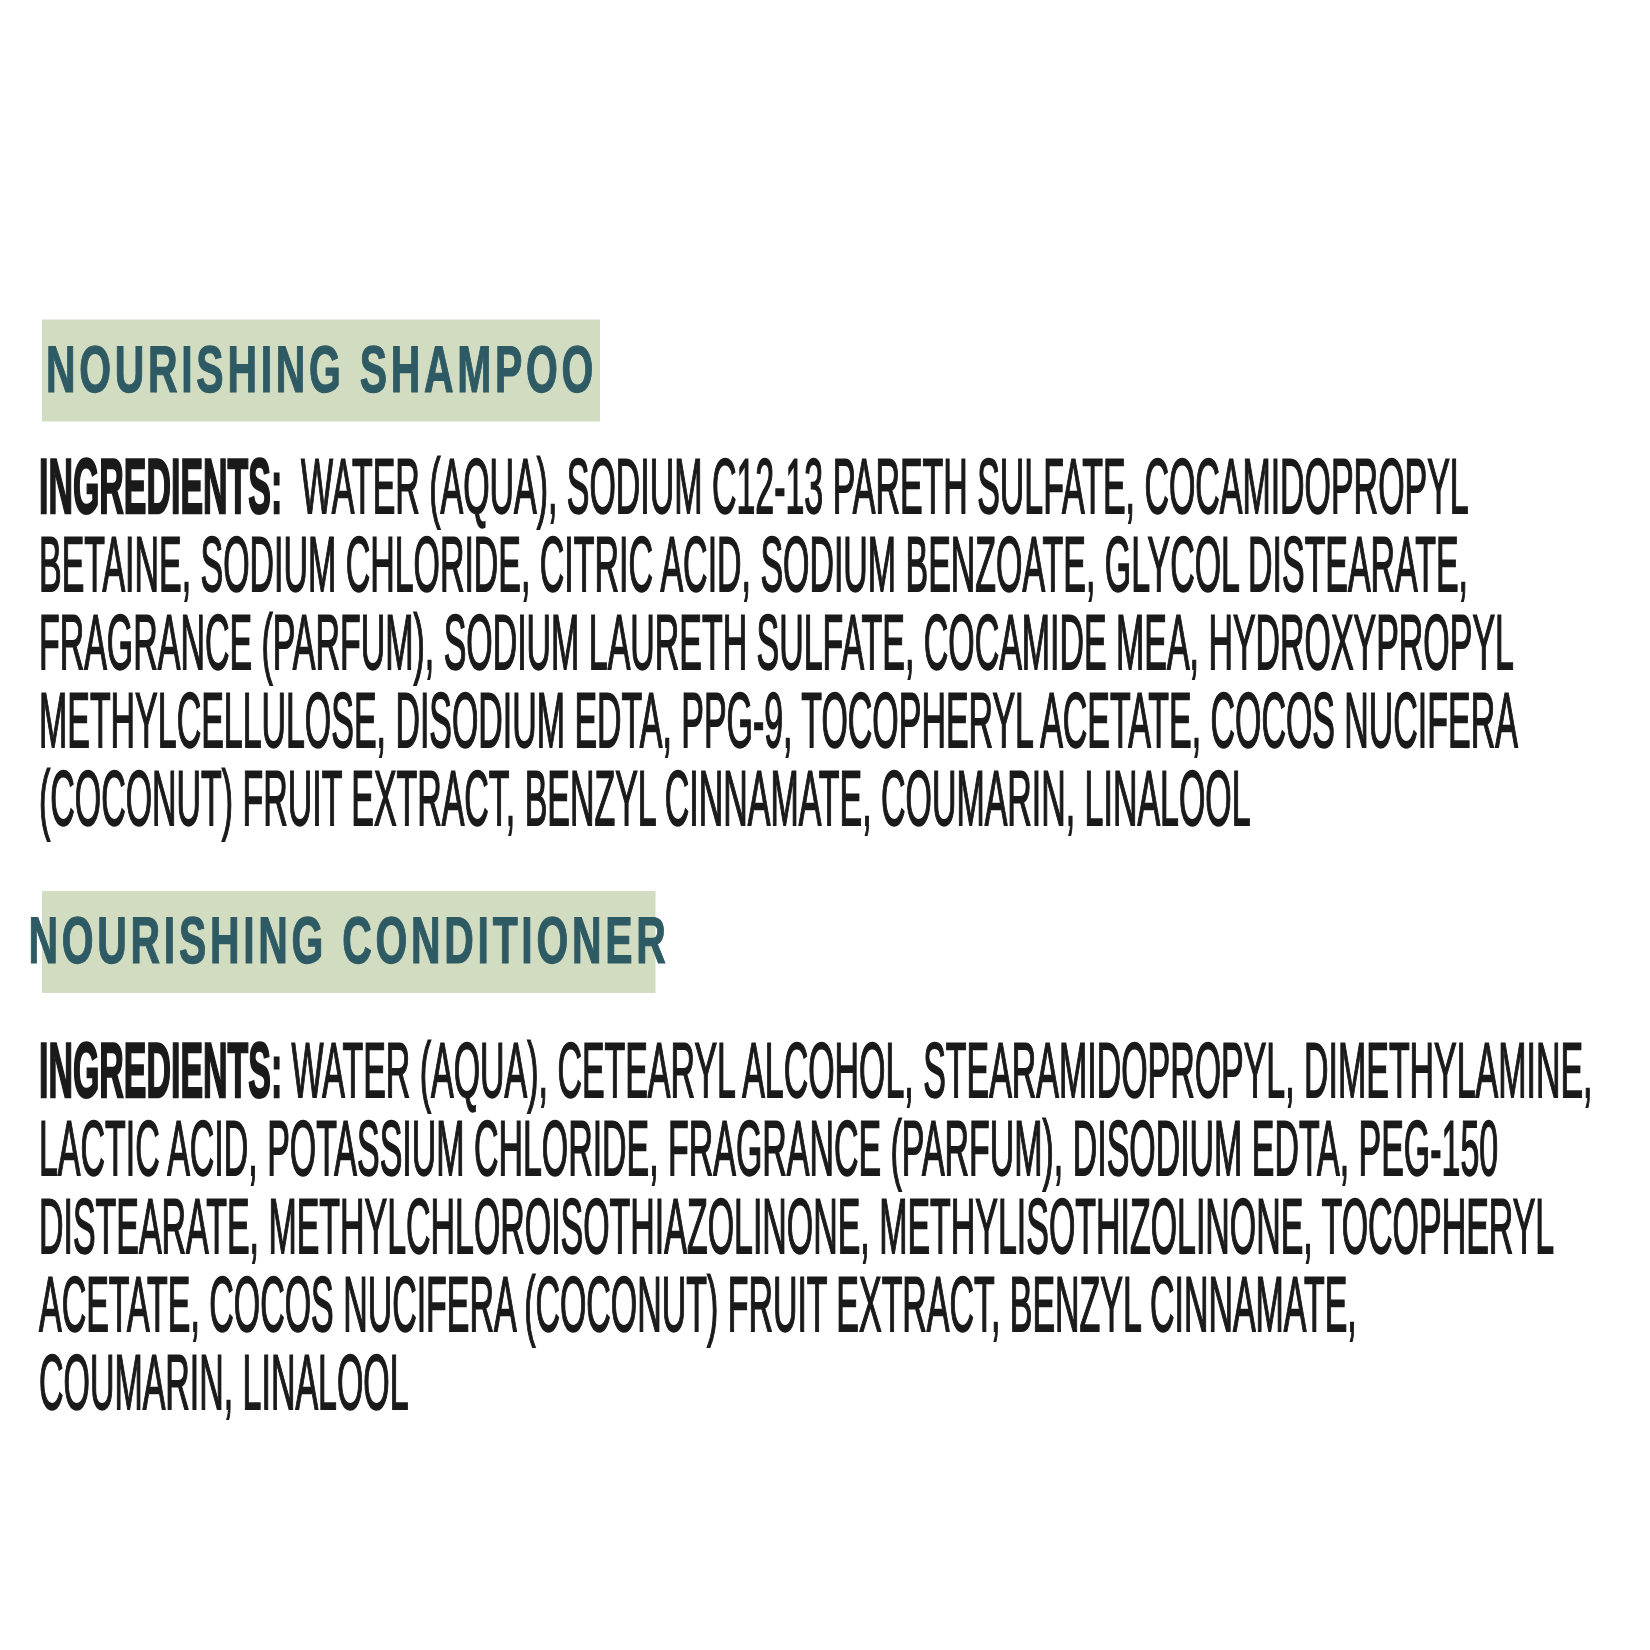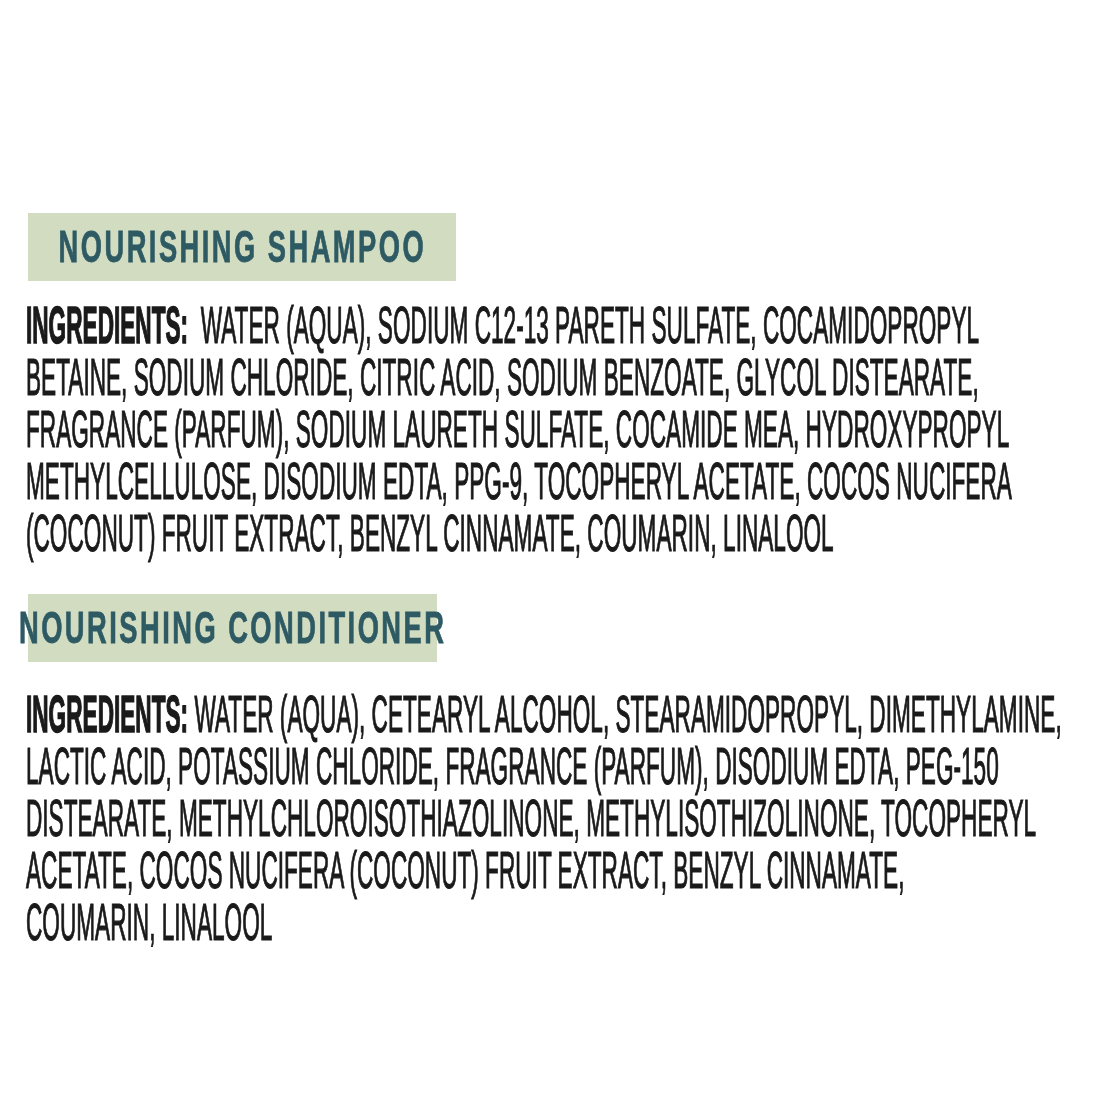--- a/index.html
+++ b/index.html
@@ -15,21 +15,21 @@
   }
   .heading-box {
     position: absolute;
     left: 28px;
     height: 68px;
     background: var(--heading-bg, #d2dcc0);
     display: flex;
     align-items: center;
     justify-content: center;
   }
-  .s1 .heading-box { top: 213px; width: 428px; }
+  .s1 .heading-box { top: 213px; width: 372px; }
   .s2 .heading-box { top: 594px; width: 409px; }
   .heading-text {
     font-weight: bold;
     font-size: 44px;
     letter-spacing: 4px;
     color: var(--heading-text, #2e5a64);
     -webkit-text-stroke: 0.8px currentColor;
     white-space: pre;
     transform: scaleX(0.62);
     transform-origin: 50% 50%;

